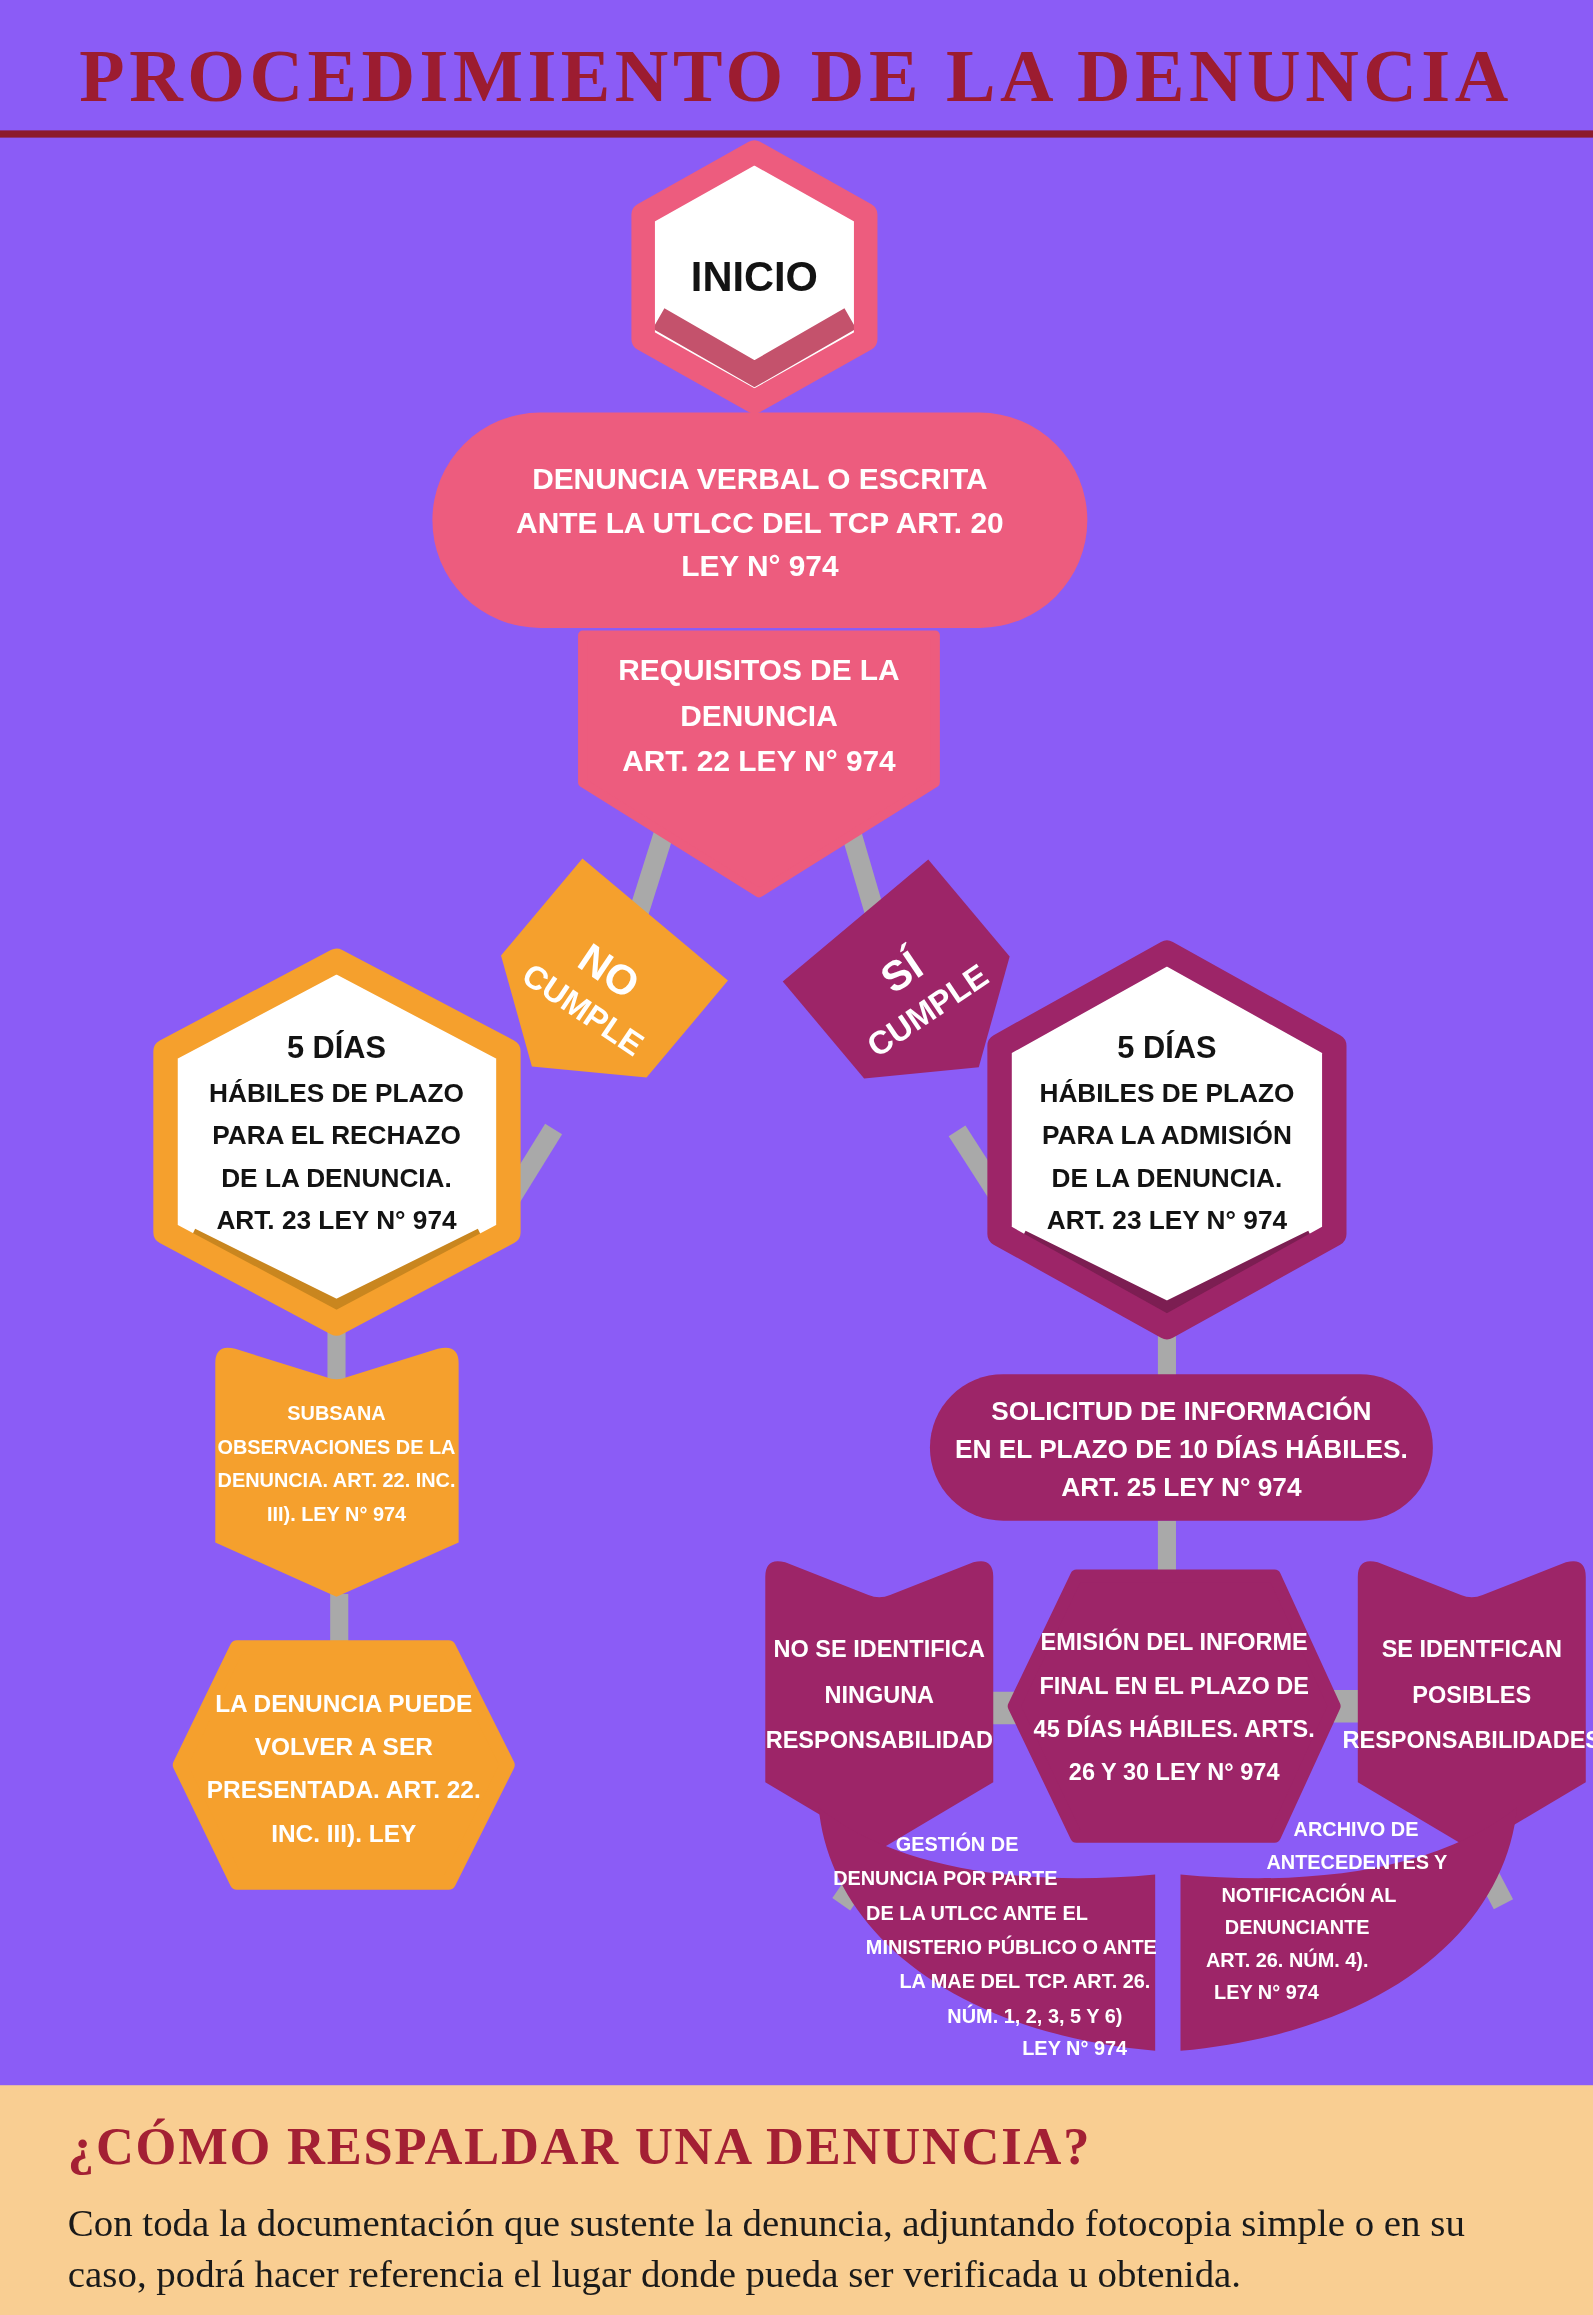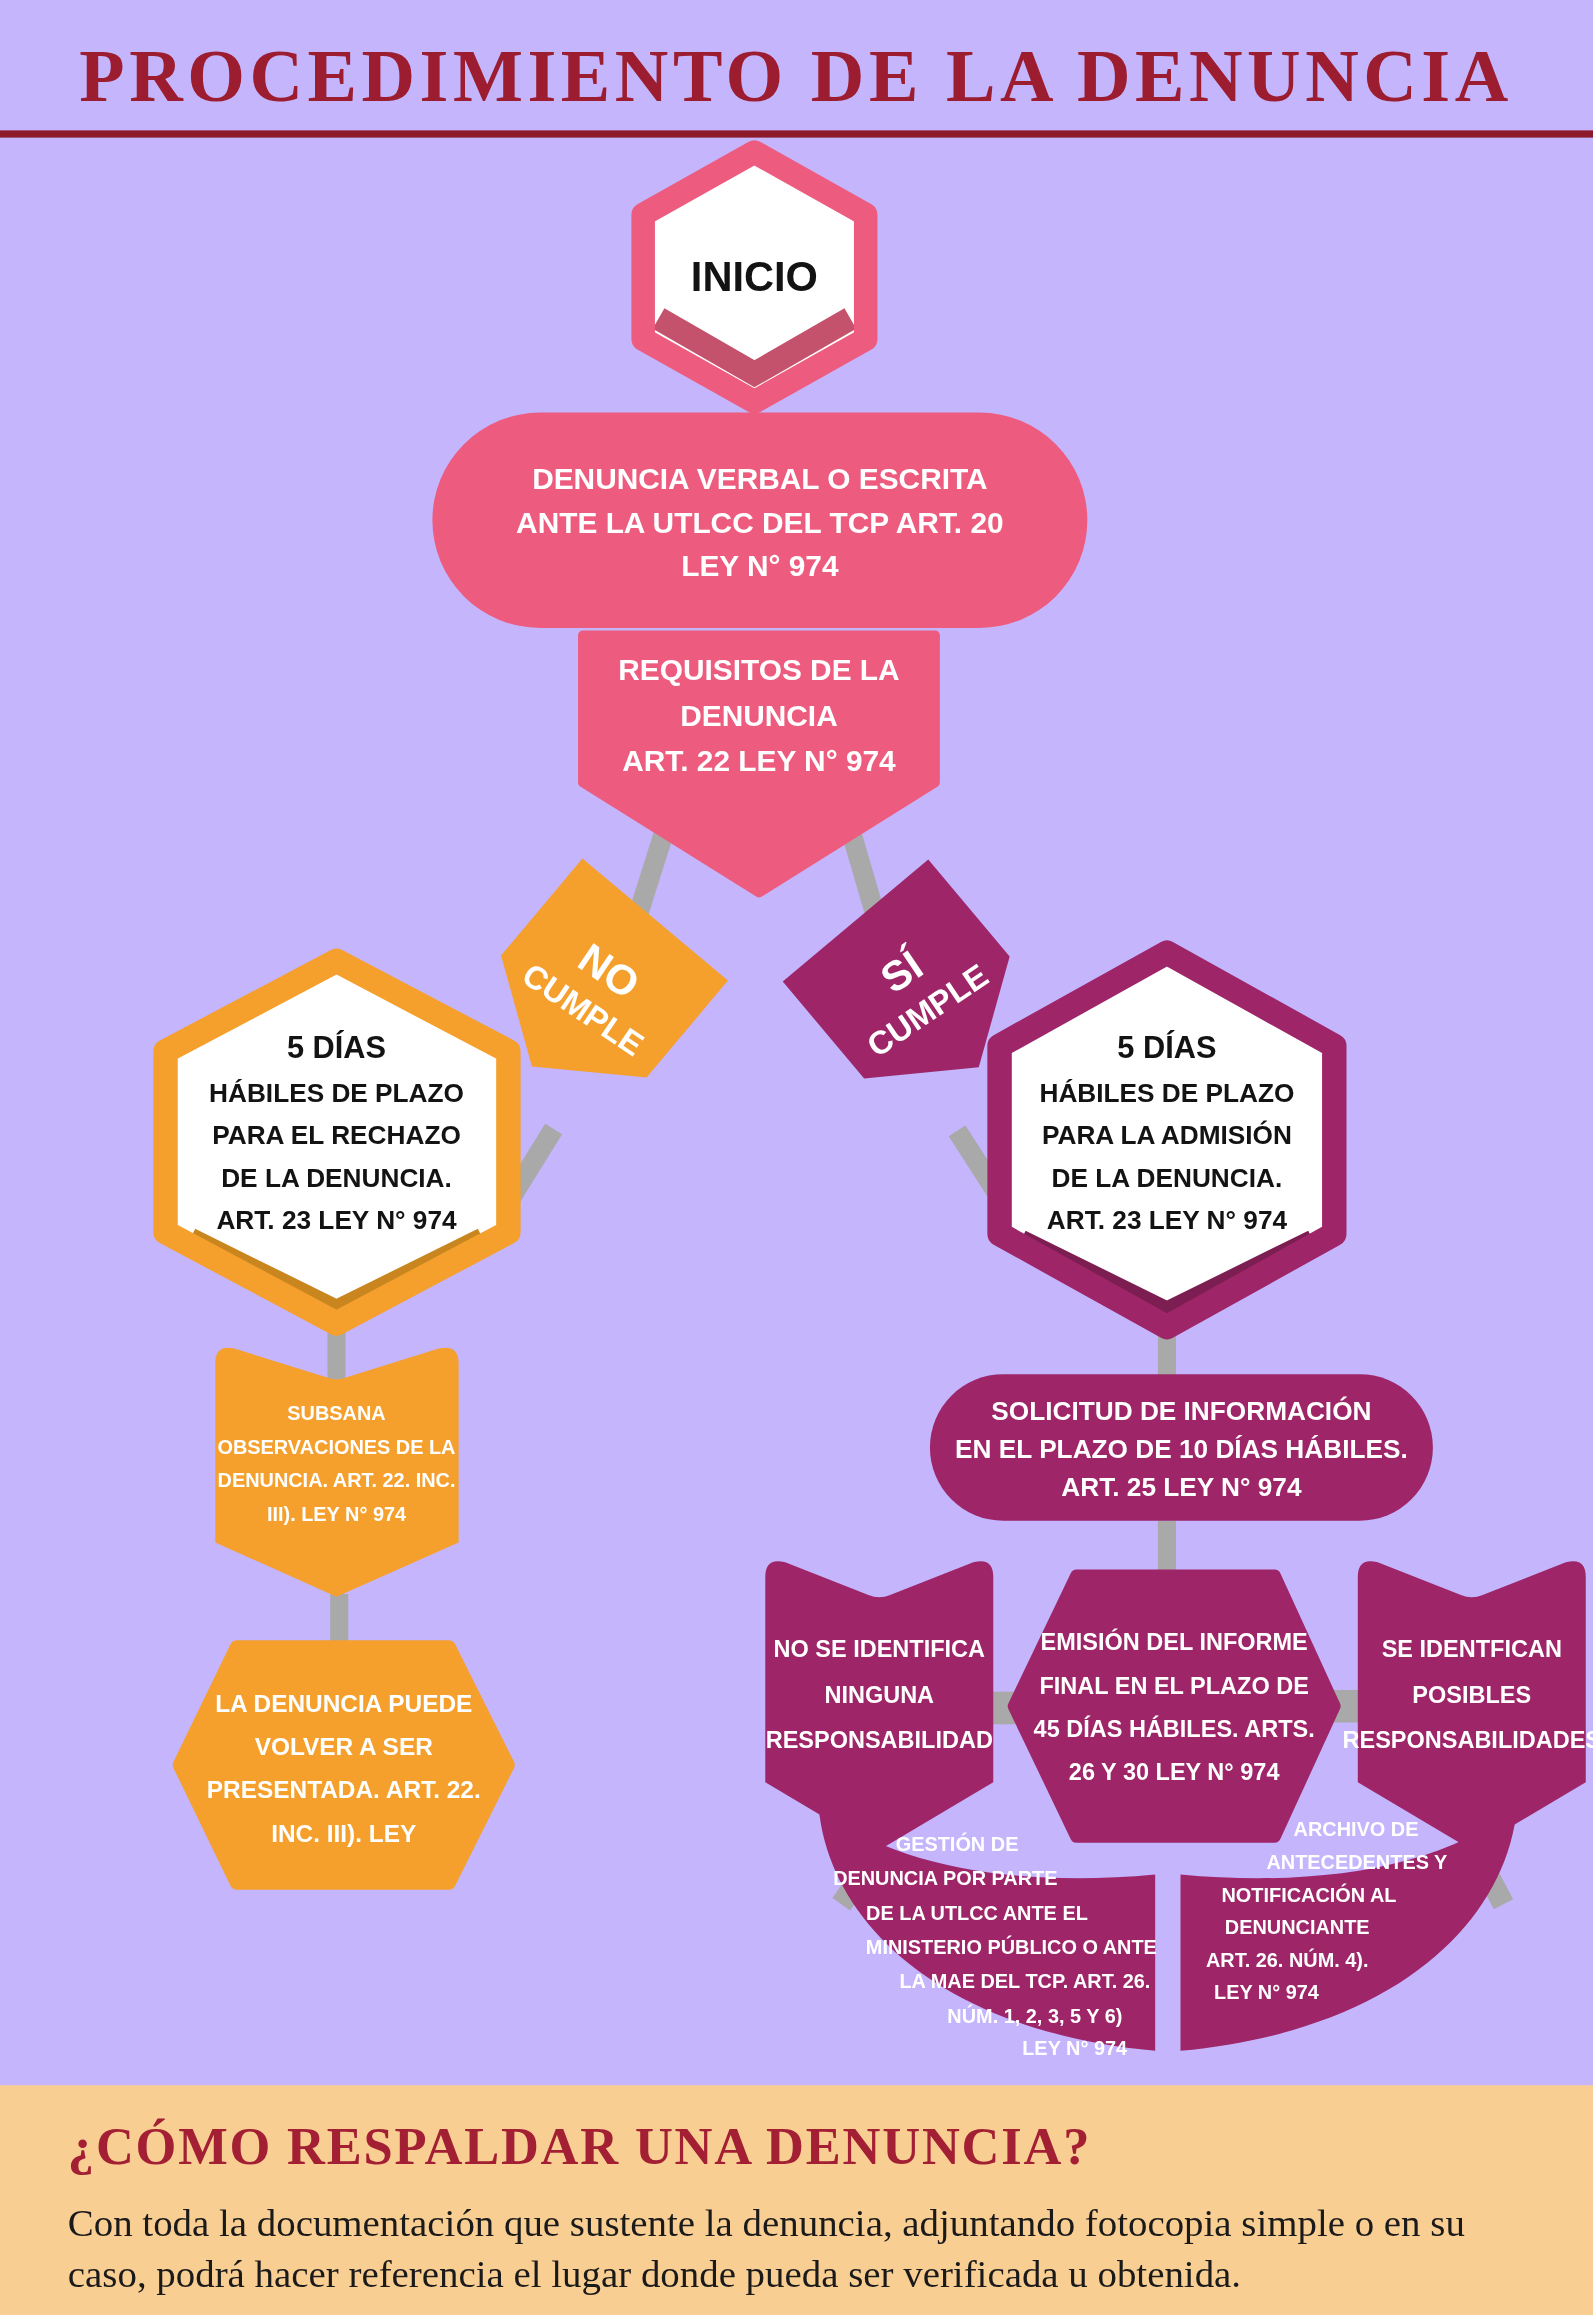--- a/index.html
+++ b/index.html
@@ -1,16 +1,16 @@
 <!DOCTYPE html>
 <html style="font-size:14.5px"><head>
 <meta charset="utf-8">
 <style>
   html,body{margin:0;padding:0;background:#ffffff;}
-  .page{width:1593px;height:2316px;position:relative;background:#c4b5fd;}
+  .page{width:1593px;height:2316px;position:relative;background:#8b5cf6;}
   svg{display:block;}
   .t-sans{font-family:"Liberation Sans","DejaVu Sans",sans-serif;font-weight:bold;}
   .t-serif{font-family:"Liberation Serif","DejaVu Serif",serif;font-weight:bold;}
   .t-serif-reg{font-family:"Liberation Serif","DejaVu Serif",serif;font-weight:normal;}
   text{ -webkit-user-select:none; user-select:none; }
 </style>
 </head>
 <body>
 
 <div class="page">

